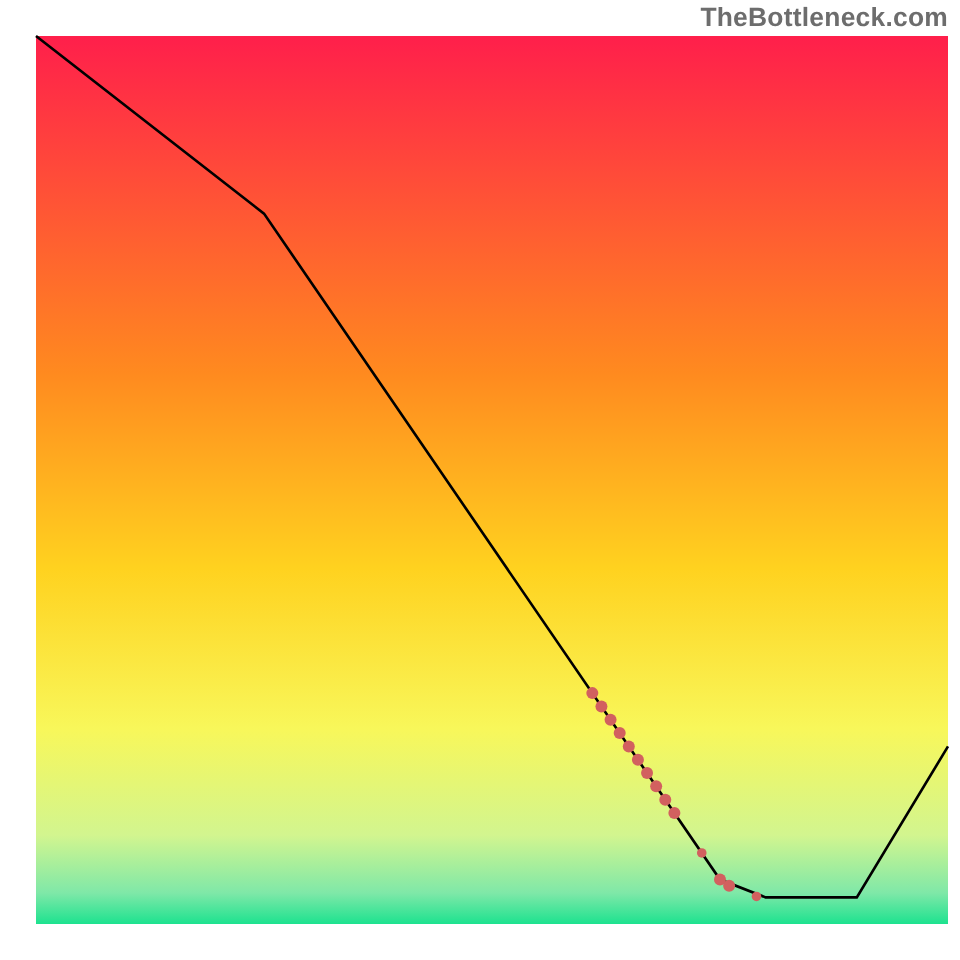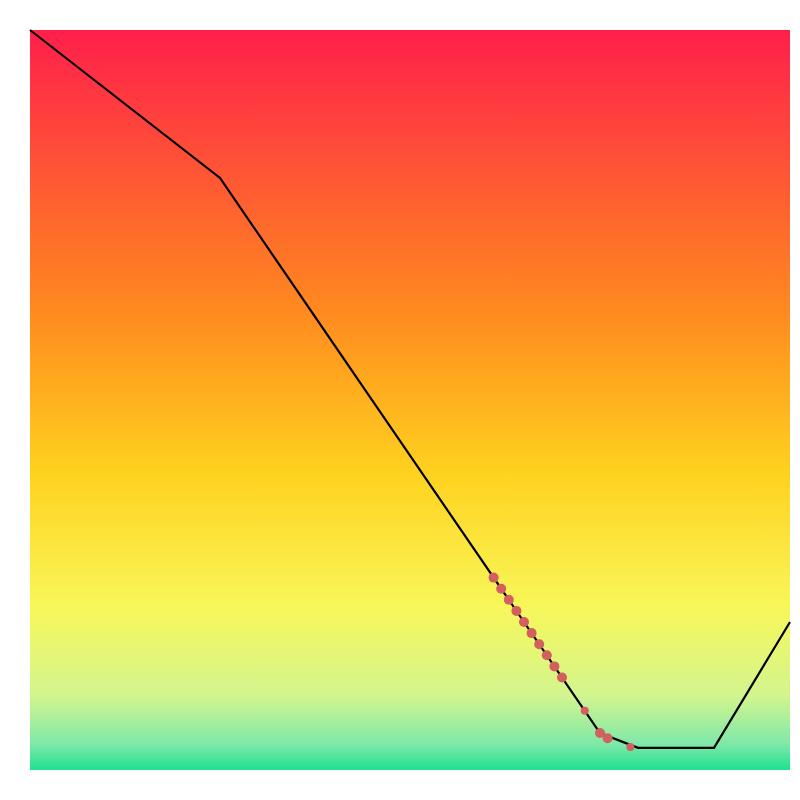--- a/index.html
+++ b/index.html
@@ -67,13 +67,14 @@
         <circle cx="562" cy="677.5" r="5" fill="#d2605f"></circle>
         <circle cx="584.8" cy="710.8" r="4" fill="#d2605f"></circle>
         <circle cx="600" cy="733" r="5" fill="#d2605f"></circle>
         <circle cx="607.6" cy="738.18" r="5" fill="#d2605f"></circle>
         <circle cx="630.4" cy="747.06" r="4" fill="#d2605f"></circle>
       </g>
 
     <rect x="0" y="0" width="800" height="800" fill="none" stroke="#ffffff" stroke-width="0"></rect>
   </svg>
 
+  <div class="watermark">TheBottleneck.com</div>
 </div>
 
 </body></html>

